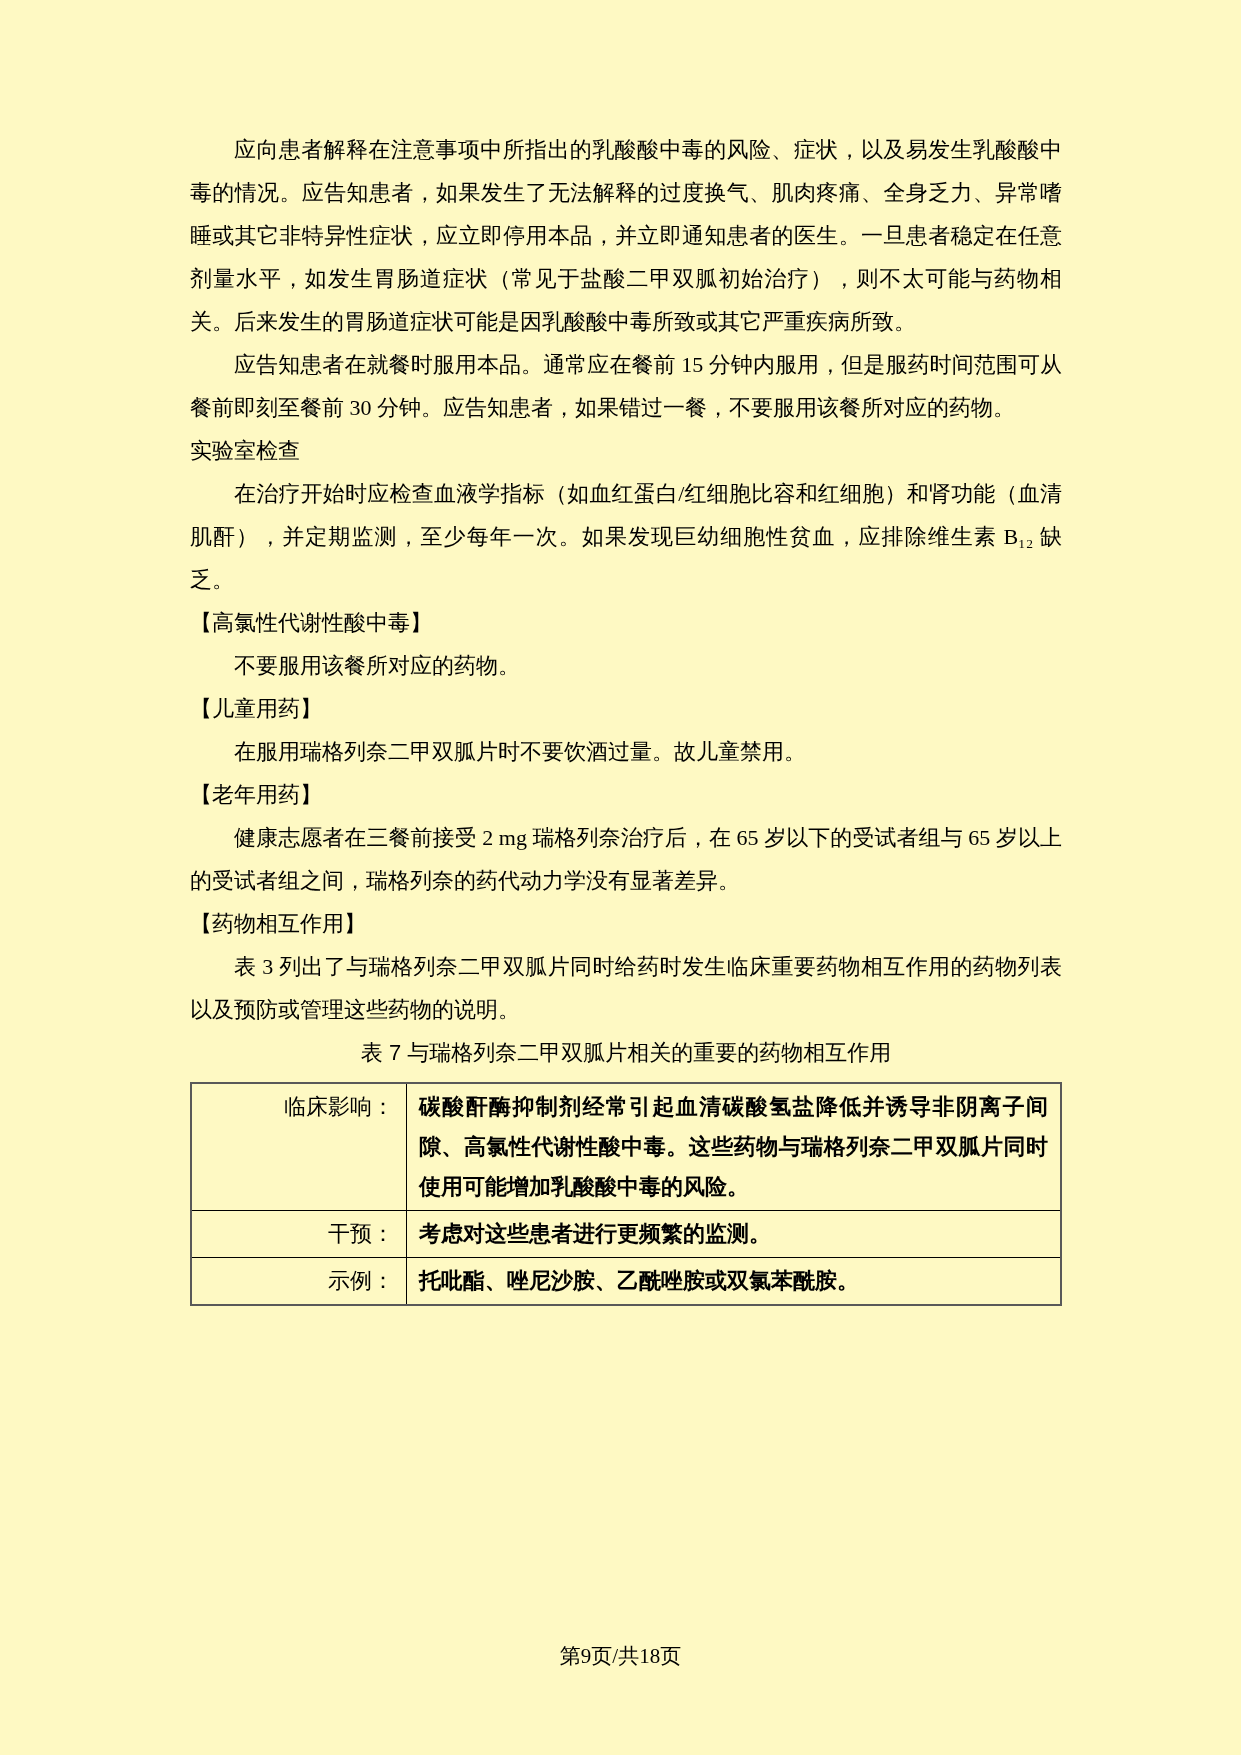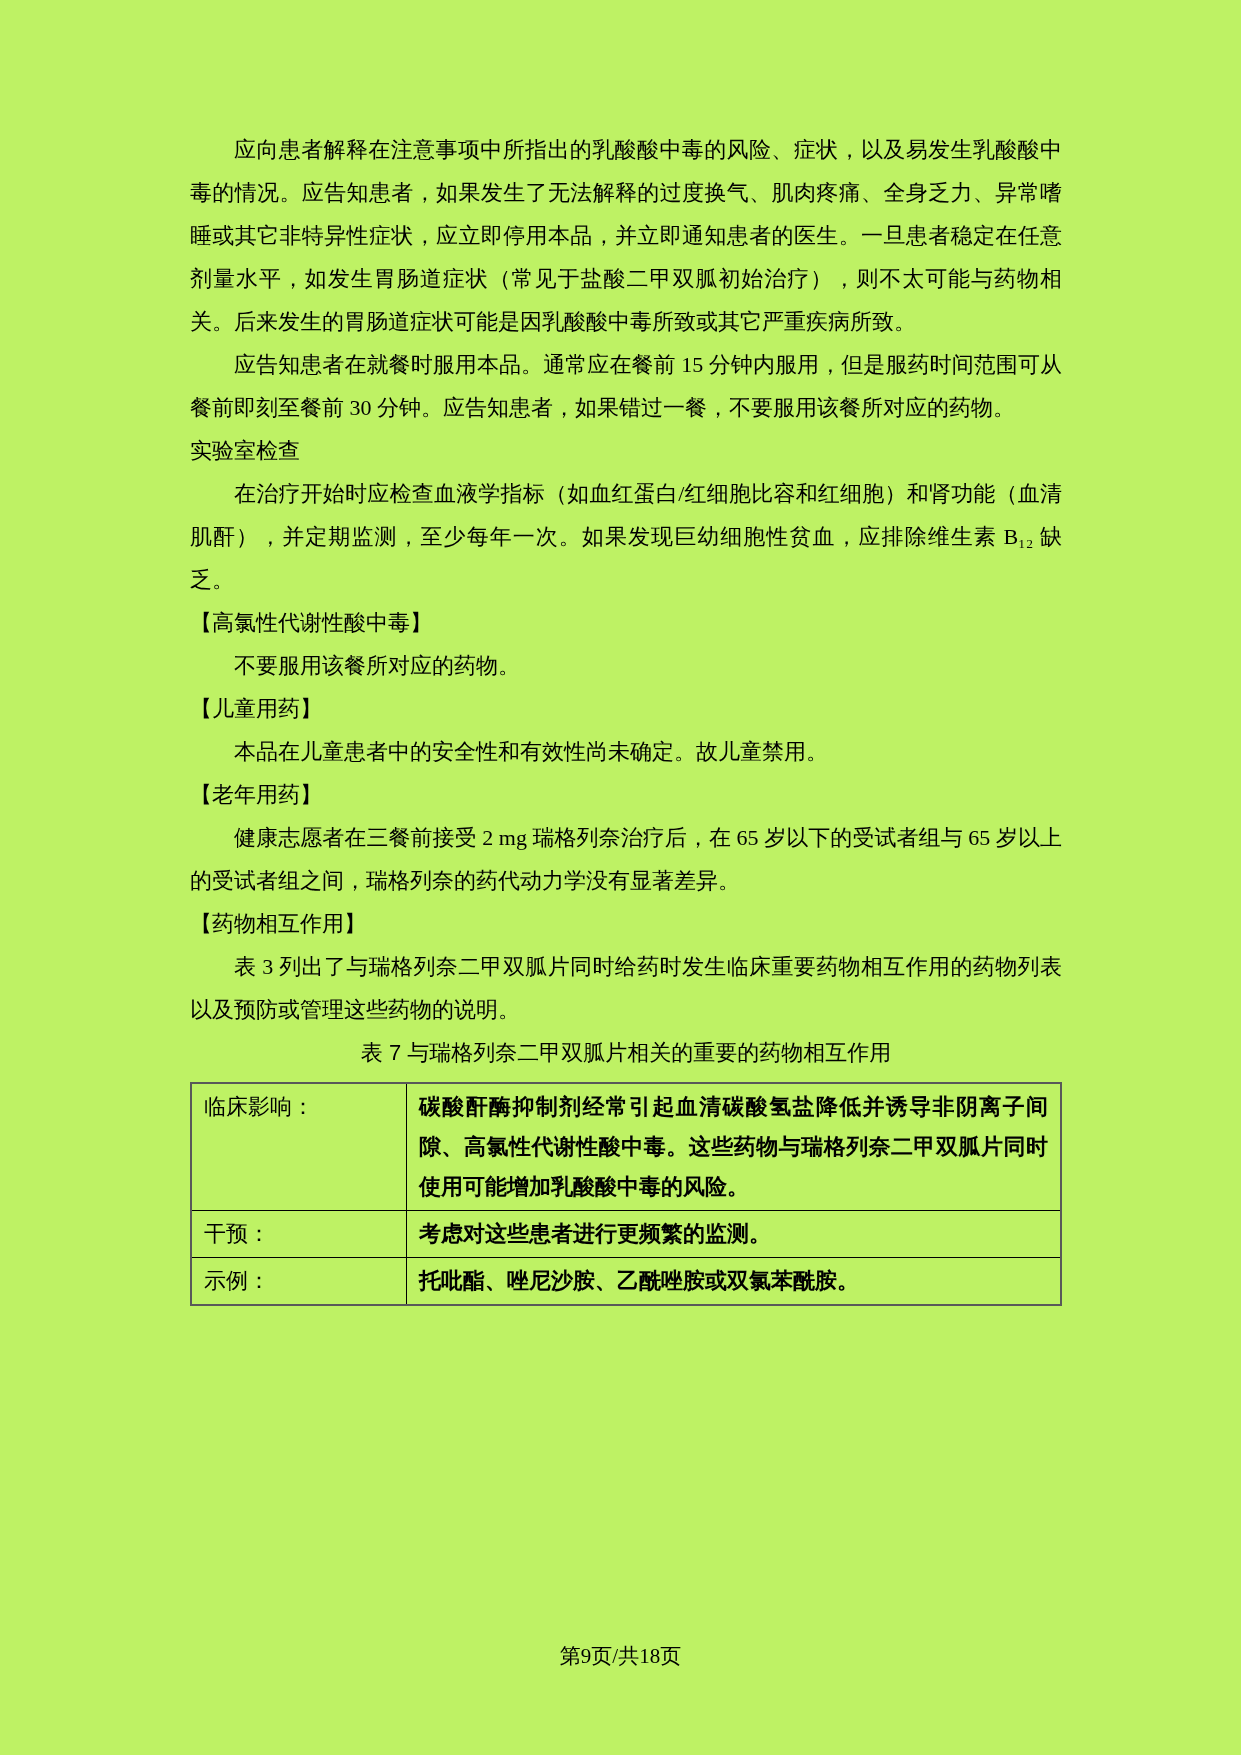--- a/index.html
+++ b/index.html
@@ -1,21 +1,21 @@
 <!DOCTYPE html>
 <html><head>
 <meta charset="utf-8">
 <style>
   html, body { margin: 0; padding: 0; background: #ffffff; }
 
   .page {
     position: relative;
     width: 1241px;
     height: 1755px;
-    background: #bef264;
+    background: #fef9c3;
     color: #000000;
     font-family: "Liberation Serif", "DejaVu Serif", serif;
     overflow: hidden;
   }
 
   .content {
     position: absolute;
     left: 190px;
     top: 128px;
     width: 872px;
@@ -61,21 +61,21 @@
   }
 
   td.group-header {
     font-weight: bold;
     font-family: "Liberation Sans", "DejaVu Sans", sans-serif;
     line-height: 40px;
   }
 
   td.row-label {
     width: 190px;
-    text-align: left;
+    text-align: right;
     margin-left: 48px;
   }
 
   td.row-value { text-align: justify; font-weight: bold; }
 
   .footer {
     position: absolute;
     top: 1635px;
     left: 0;
     width: 100%;
@@ -98,21 +98,21 @@
     <h2 class="bold">实验室检查</h2>
 
     <p class="indent">在治疗开始时应检查血液学指标（如血红蛋白/红细胞比容和红细胞）和肾功能（血清肌酐），并定期监测，至少每年一次。如果发现巨幼细胞性贫血，应排除维生素 B₁₂ 缺乏。</p>
 
     <h2>【高氯性代谢性酸中毒】</h2>
 
     <p class="indent">不要服用该餐所对应的药物。</p>
 
     <h2>【儿童用药】</h2>
 
-    <p class="indent">本品在儿童患者中的安全性和有效性尚未确定。故儿童禁用。</p>
+    <p class="indent">在服用瑞格列奈二甲双胍片时不要饮酒过量。故儿童禁用。</p>
 
     <h2>【老年用药】</h2>
 
     <p class="indent">健康志愿者在三餐前接受 2 mg 瑞格列奈治疗后，在 65 岁以下的受试者组与 65 岁以上的受试者组之间，瑞格列奈的药代动力学没有显著差异。</p>
 
 
     <h2>【药物相互作用】</h2>
 
     <p class="indent">表 3 列出了与瑞格列奈二甲双胍片同时给药时发生临床重要药物相互作用的药物列表以及预防或管理这些药物的说明。</p>
 

